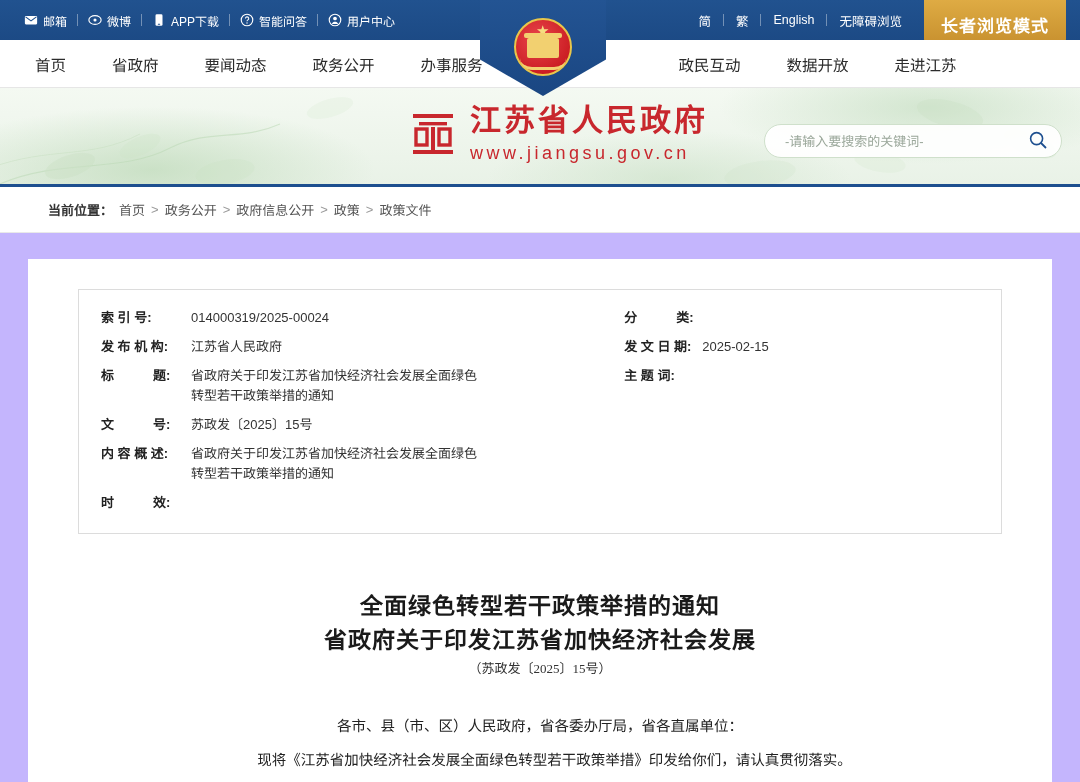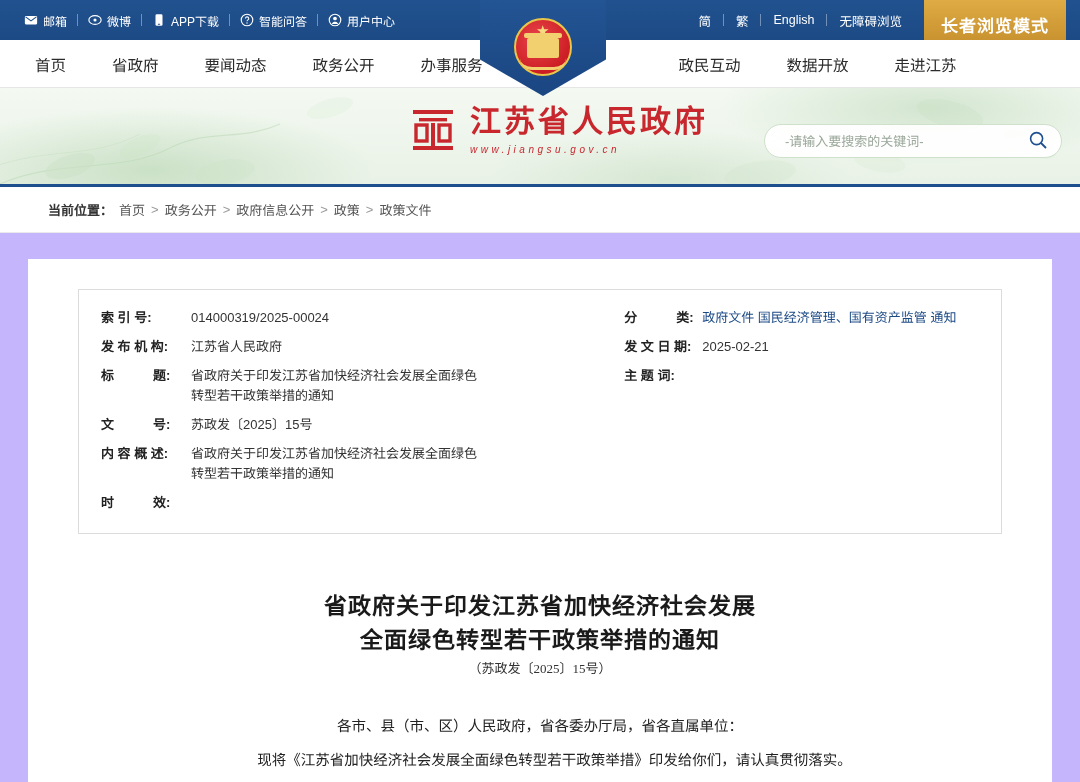--- a/index.html
+++ b/index.html
@@ -149,24 +149,23 @@
   .logo-title {
     color: #c8272d;
     font-size: 31px;
     font-weight: bold;
     letter-spacing: 3px;
     line-height: 34px;
     font-family: "Liberation Serif", "DejaVu Serif", serif;
   }
   .logo-url {
     color: #c8272d;
-    font-size: 10px;
+    font-size: 18px;
     letter-spacing: 3.5px;
     margin-top: 5px;
-    font-style: italic;
   }
   .search-box {
     position: absolute;
     right: 18px; top: 36px;
     width: 298px; height: 34px;
     background: rgba(255,255,255,.92);
     border: 1px solid #cfe0cb;
     border-radius: 17px;
     display: flex; align-items: center;
     padding: 0 10px 0 18px;
@@ -448,36 +447,35 @@
           </div>
           <div class="meta-row">
             <span class="meta-key w1">时　　　效:</span>
             <span class="meta-val"></span>
           </div>
         </div>
 
         <div class="meta-col right">
           <div class="meta-row">
             <span class="meta-key w2">分　　　类:</span>
-            <span class="meta-val link wrap">政府文件 国民经济管理、国有资产监管 通知</span>
           </div>
           <div class="meta-row">
             <span class="meta-key w2">发 文 日 期:</span>
-            <span class="meta-val">2025-02-21</span>
+            <span class="meta-val">2025-02-15</span>
           </div>
           <div class="meta-row">
             <span class="meta-key w2">主 题 词:</span>
             <span class="meta-val"></span>
           </div>
         </div>
       </div>
 
       <div class="doc-title">
+        <div>全面绿色转型若干政策举措的通知</div>
         <div>省政府关于印发江苏省加快经济社会发展</div>
-        <div>全面绿色转型若干政策举措的通知</div>
       </div>
       <div class="doc-subtitle">（苏政发〔2025〕15号）</div>
 
       <div class="doc-body">
         <p>各市、县（市、区）人民政府，省各委办厅局，省各直属单位：</p>
         <p class="indent">现将《江苏省加快经济社会发展全面绿色转型若干政策举措》印发给你们，请认真贯彻落实。</p>
 
       </div>
 
     </div>

